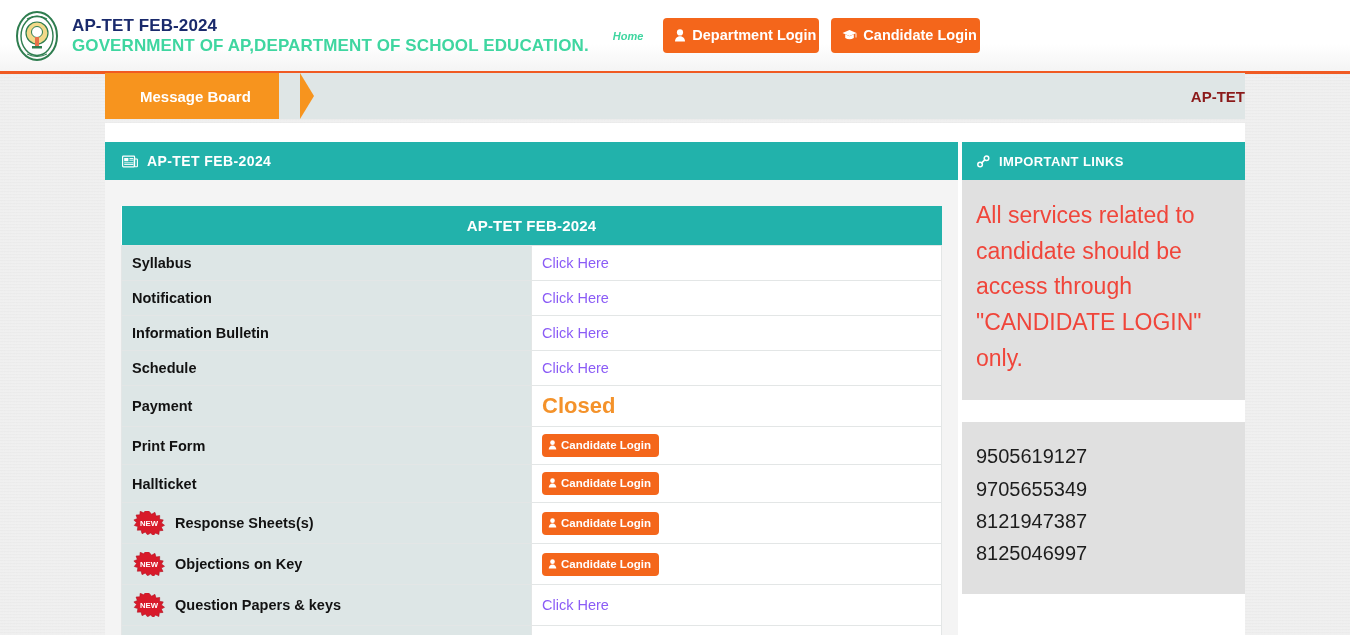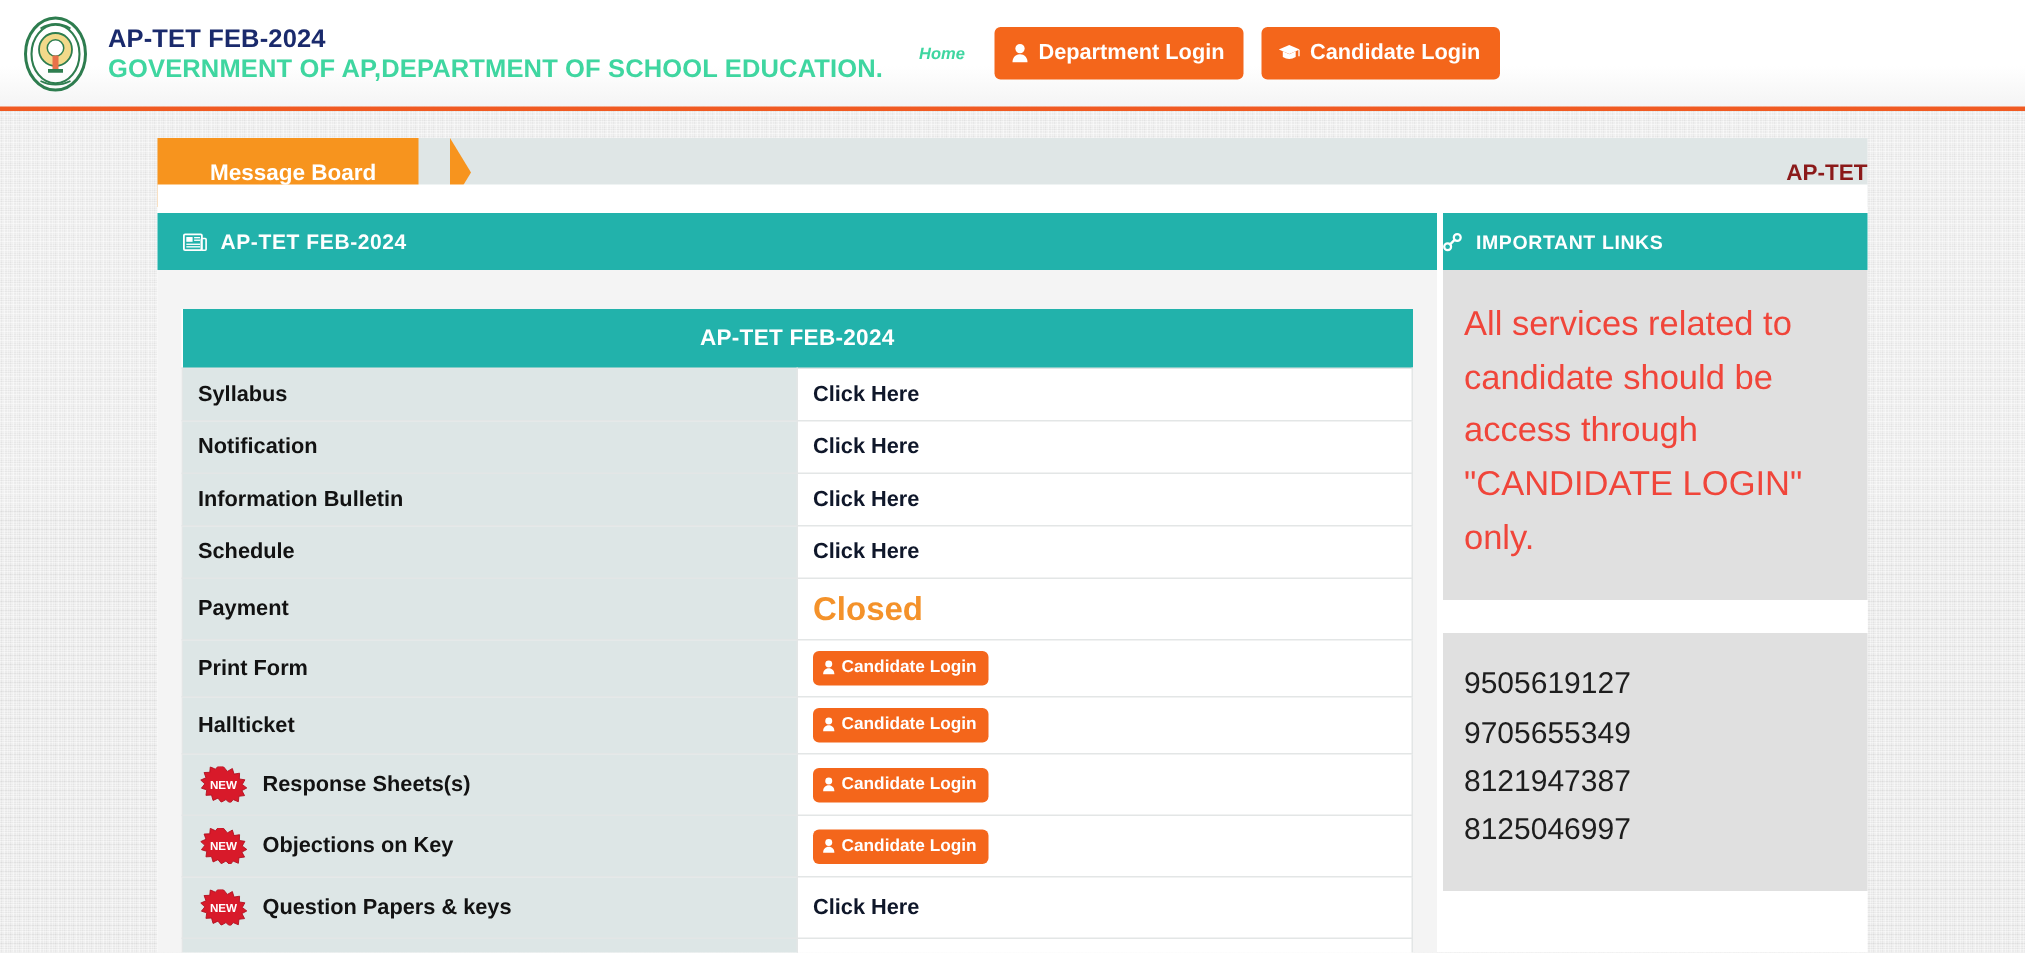--- a/index.html
+++ b/index.html
@@ -67,34 +67,34 @@
     cursor: pointer;
     font-style: italic;
   }
   .btn-login {
     background: #f4661b;
     color: #ffffff;
     font-size: 14.5px;
     font-weight: bold;
     border: none;
     border-radius: 4px;
-    padding: 9px 13px 10px 11px;
+    padding: 9px 3px 10px 11px;
     cursor: pointer;
     display: inline-flex;
     align-items: center;
     gap: 6px;
     font-family: "Liberation Sans", sans-serif;
     white-space: nowrap;
   }
   .btn-login svg { display:block; }
 
   
   .ribbon-bar {
     position: absolute;
-    left: 105px; top: 92px;
+    left: 105px; top: 73px;
     width: 1140px;
     height: 46px;
     background: #dfe6e6;
   }
   .ribbon-tab {
     position: absolute;
     left: 0; top: 0;
     height: 46px;
     background: #f7941e;
     color: #ffffff;
@@ -197,22 +197,22 @@
     display: flex;
     align-items: center;
     gap: 9px;
     min-height: 18px;
   }
   .cell-value {
     background: #ffffff;
     padding: 7px 10px;
   }
   .link-click {
-    color: #0f172a;
-    font-weight: bold;
+    color: #8b5cf6;
+    font-weight: normal;
     font-size: 14.5px;
     text-decoration: none;
     cursor: pointer;
   }
   .status-closed {
     color: #f4922a;
     font-weight: bold;
     font-size: 22px;
   }
   .btn-cand-sm {
@@ -237,20 +237,21 @@
     position: absolute;
     left: 857px; top: 0;
     width: 283px;
   }
   .side-head {
     background: #22b2ab;
     color: #ffffff;
     height: 38px;
     display: flex;
     align-items: center;
+    padding-left: 15px;
     font-size: 13px;
     font-weight: bold;
     letter-spacing: .4px;
     gap: 8px;
     box-sizing: border-box;
   }
   .side-body {
     background: #e0e0e0;
     padding: 18px 14px 24px 14px;
     box-sizing: border-box;

